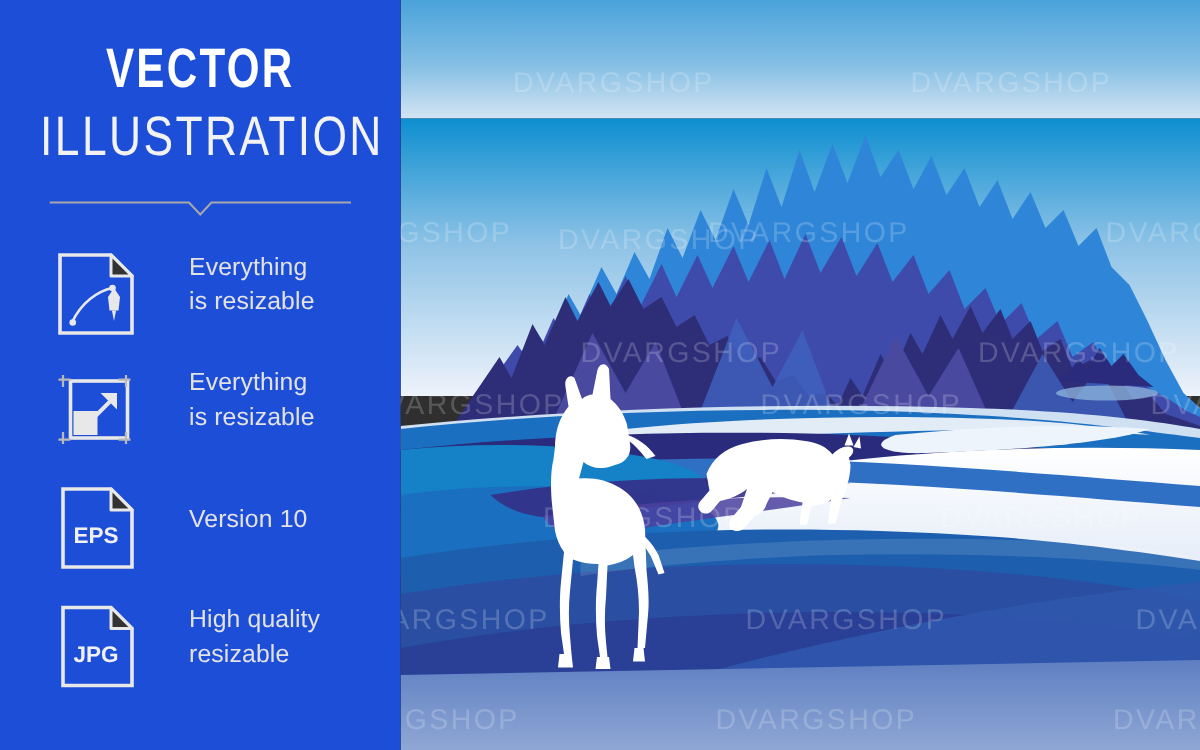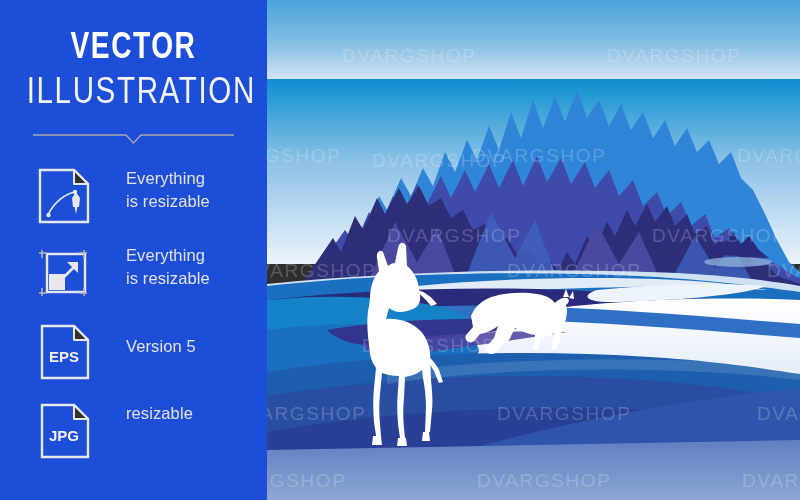--- a/index.html
+++ b/index.html
@@ -147,31 +147,32 @@
       </div>
     </div>
 
     <div class="feat" id="feat2">
       <svg class="ico" viewBox="0 0 54 56">
         <path d="M4 2 H36 L50 16 V54 H4 Z" fill="none" stroke="#e8e8e8" stroke-width="2.4"></path>
         <path d="M36 2 V16 H50 Z" fill="#333232" stroke="#e8e8e8" stroke-width="2.0" stroke-linejoin="round"></path>
         <text x="26" y="38" font-family="Liberation Sans, sans-serif" font-size="15" font-weight="700" fill="#f0f0f0" text-anchor="middle">EPS</text>
       </svg>
       <div class="lbl single">
-        <div>Version 5</div>
+        <div>Version 10</div>
       </div>
     </div>
 
     <div class="feat" id="feat3">
       <svg class="ico" viewBox="0 0 54 56">
         <path d="M4 2 H36 L50 16 V54 H4 Z" fill="none" stroke="#e8e8e8" stroke-width="2.4"></path>
         <path d="M36 2 V16 H50 Z" fill="#333232" stroke="#e8e8e8" stroke-width="2.0" stroke-linejoin="round"></path>
         <text x="26" y="38" font-family="Liberation Sans, sans-serif" font-size="15" font-weight="700" fill="#f0f0f0" text-anchor="middle">JPG</text>
       </svg>
       <div class="lbl">
+        <div>High quality</div>
         <div>resizable</div>
       </div>
     </div>
   </div>
 
   <div id="art">
     <svg width="533" height="500" viewBox="0 0 533 500">
       <defs>
         <linearGradient id="skyA" x1="0" y1="0" x2="0" y2="1">
           <stop offset="0" stop-color="#4aa3db"></stop>

